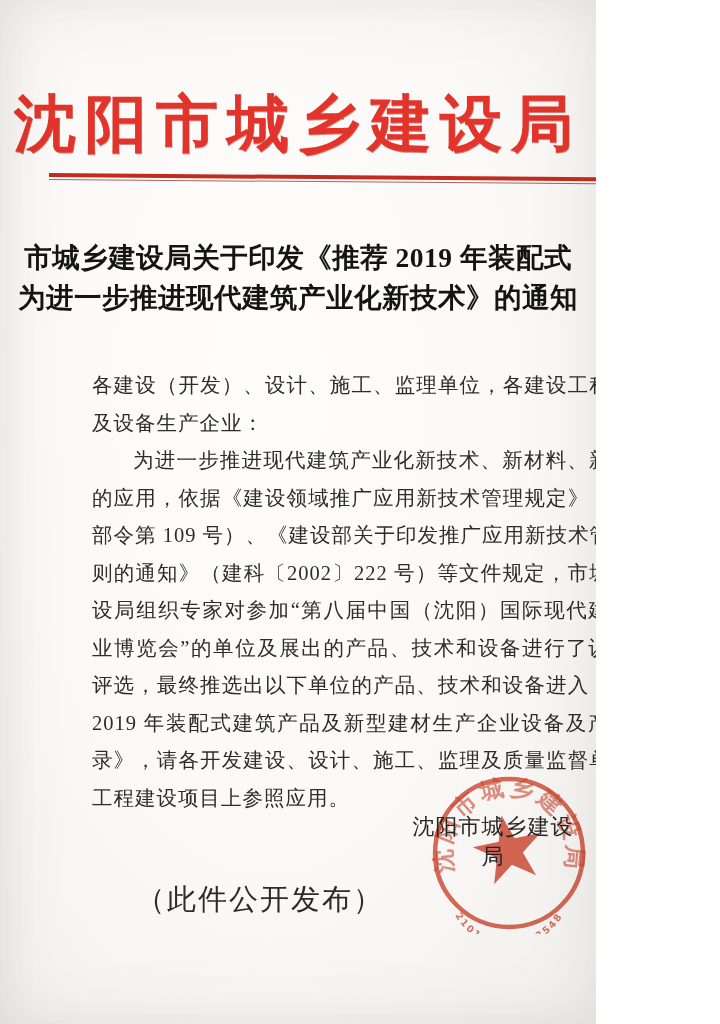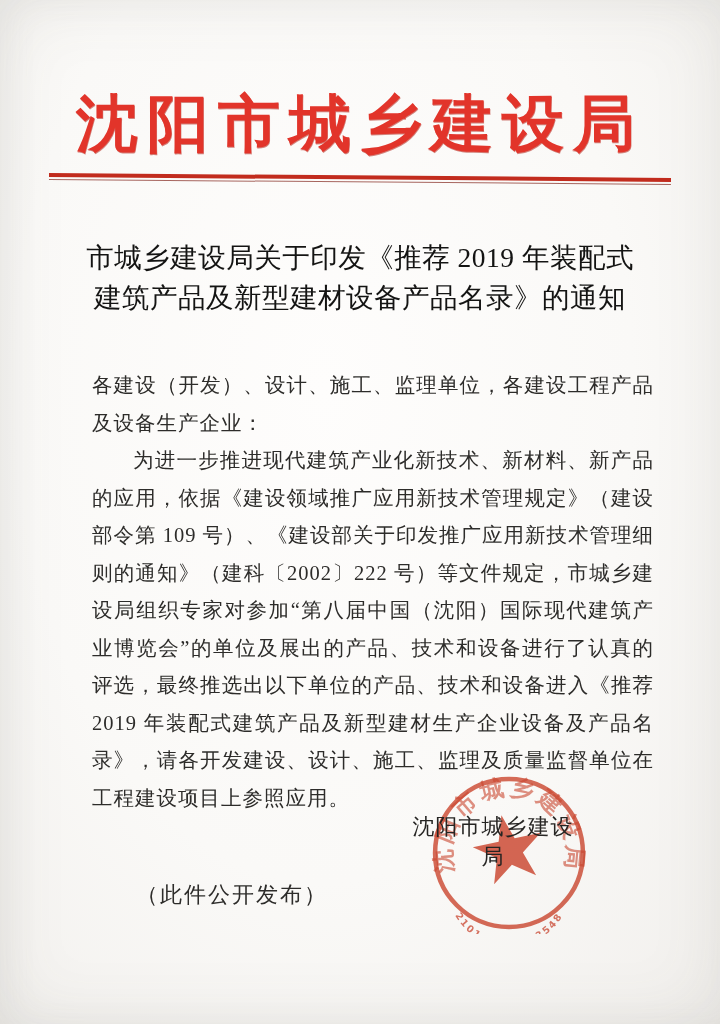--- a/index.html
+++ b/index.html
@@ -2,21 +2,21 @@
 <html><head>
 <meta charset="utf-8">
 <style>
   html, body {
     margin: 0;
     padding: 0;
     background: #ffffff;
   }
   .page {
     position: relative;
-    width: 720px;
+    width: 596px;
     height: 1024px;
     overflow: hidden;
     background:
       radial-gradient(ellipse at 45% 38%, #fefdfc 0%, #faf9f7 55%, #f1efec 100%);
     font-family: "Liberation Serif", "DejaVu Serif", serif;
     color: #2a2a28;
   }
   .page::after {
     content: "";
     position: absolute;
@@ -60,21 +60,21 @@
 
   
   .doc-title {
     position: absolute;
     top: 238px;
     left: 0;
     width: 100%;
     margin: 0;
     text-align: center;
     font-size: 27.5px;
-    font-weight: 400;
+    font-weight: 700;
     line-height: 40px;
     color: #141413;
     letter-spacing: 0.5px;
   }
 
   
   .doc-body {
     position: absolute;
     top: 367px;
     left: 92px;
@@ -121,41 +121,41 @@
     font-size: 21px;
     z-index: 2;
     color: #262523;
   }
 
   
   .footer-note {
     position: absolute;
     top: 880px;
     left: 136px;
-    font-size: 22px;
+    font-size: 29px;
     letter-spacing: 2px;
     color: #2d2c2a;
     text-align: right;
   }
 </style>
 </head>
 <body>
 
 <div class="page">
 
   <div class="agency-header">沈阳市城乡建设局</div>
 
   <div class="red-rule">
     <div class="bar-top"></div>
     <div class="bar-bottom"></div>
   </div>
 
   <h1 class="doc-title">
     <span>市城乡建设局关于印发《推荐 2019 年装配式</span><br>
-    <span>建筑产品及新型建材设备产品名录》的通知</span>
+    <span>为进一步推进现代建筑产业化新技术》的通知</span>
   </h1>
 
   <div class="doc-body">
     <p>各建设（开发）、设计、施工、监理单位，各建设工程产品及设备生产企业：</p>
     <p class="indent">为进一步推进现代建筑产业化新技术、新材料、新产品的应用，依据《建设领域推广应用新技术管理规定》（建设部令第 109 号）、《建设部关于印发推广应用新技术管理细则的通知》（建科〔2002〕222 号）等文件规定，市城乡建设局组织专家对参加“第八届中国（沈阳）国际现代建筑产业博览会”的单位及展出的产品、技术和设备进行了认真的评选，最终推选出以下单位的产品、技术和设备进入《推荐 2019 年装配式建筑产品及新型建材生产企业设备及产品名录》，请各开发建设、设计、施工、监理及质量监督单位在工程建设项目上参照应用。</p>
   </div>
 
   <svg class="seal" viewBox="0 0 160 160" aria-hidden="true">
     <defs>
       <path id="seal-arc-top" d="M 26.4 99.5 A 57 57 0 1 1 133.6 99.5" fill="none"></path>

